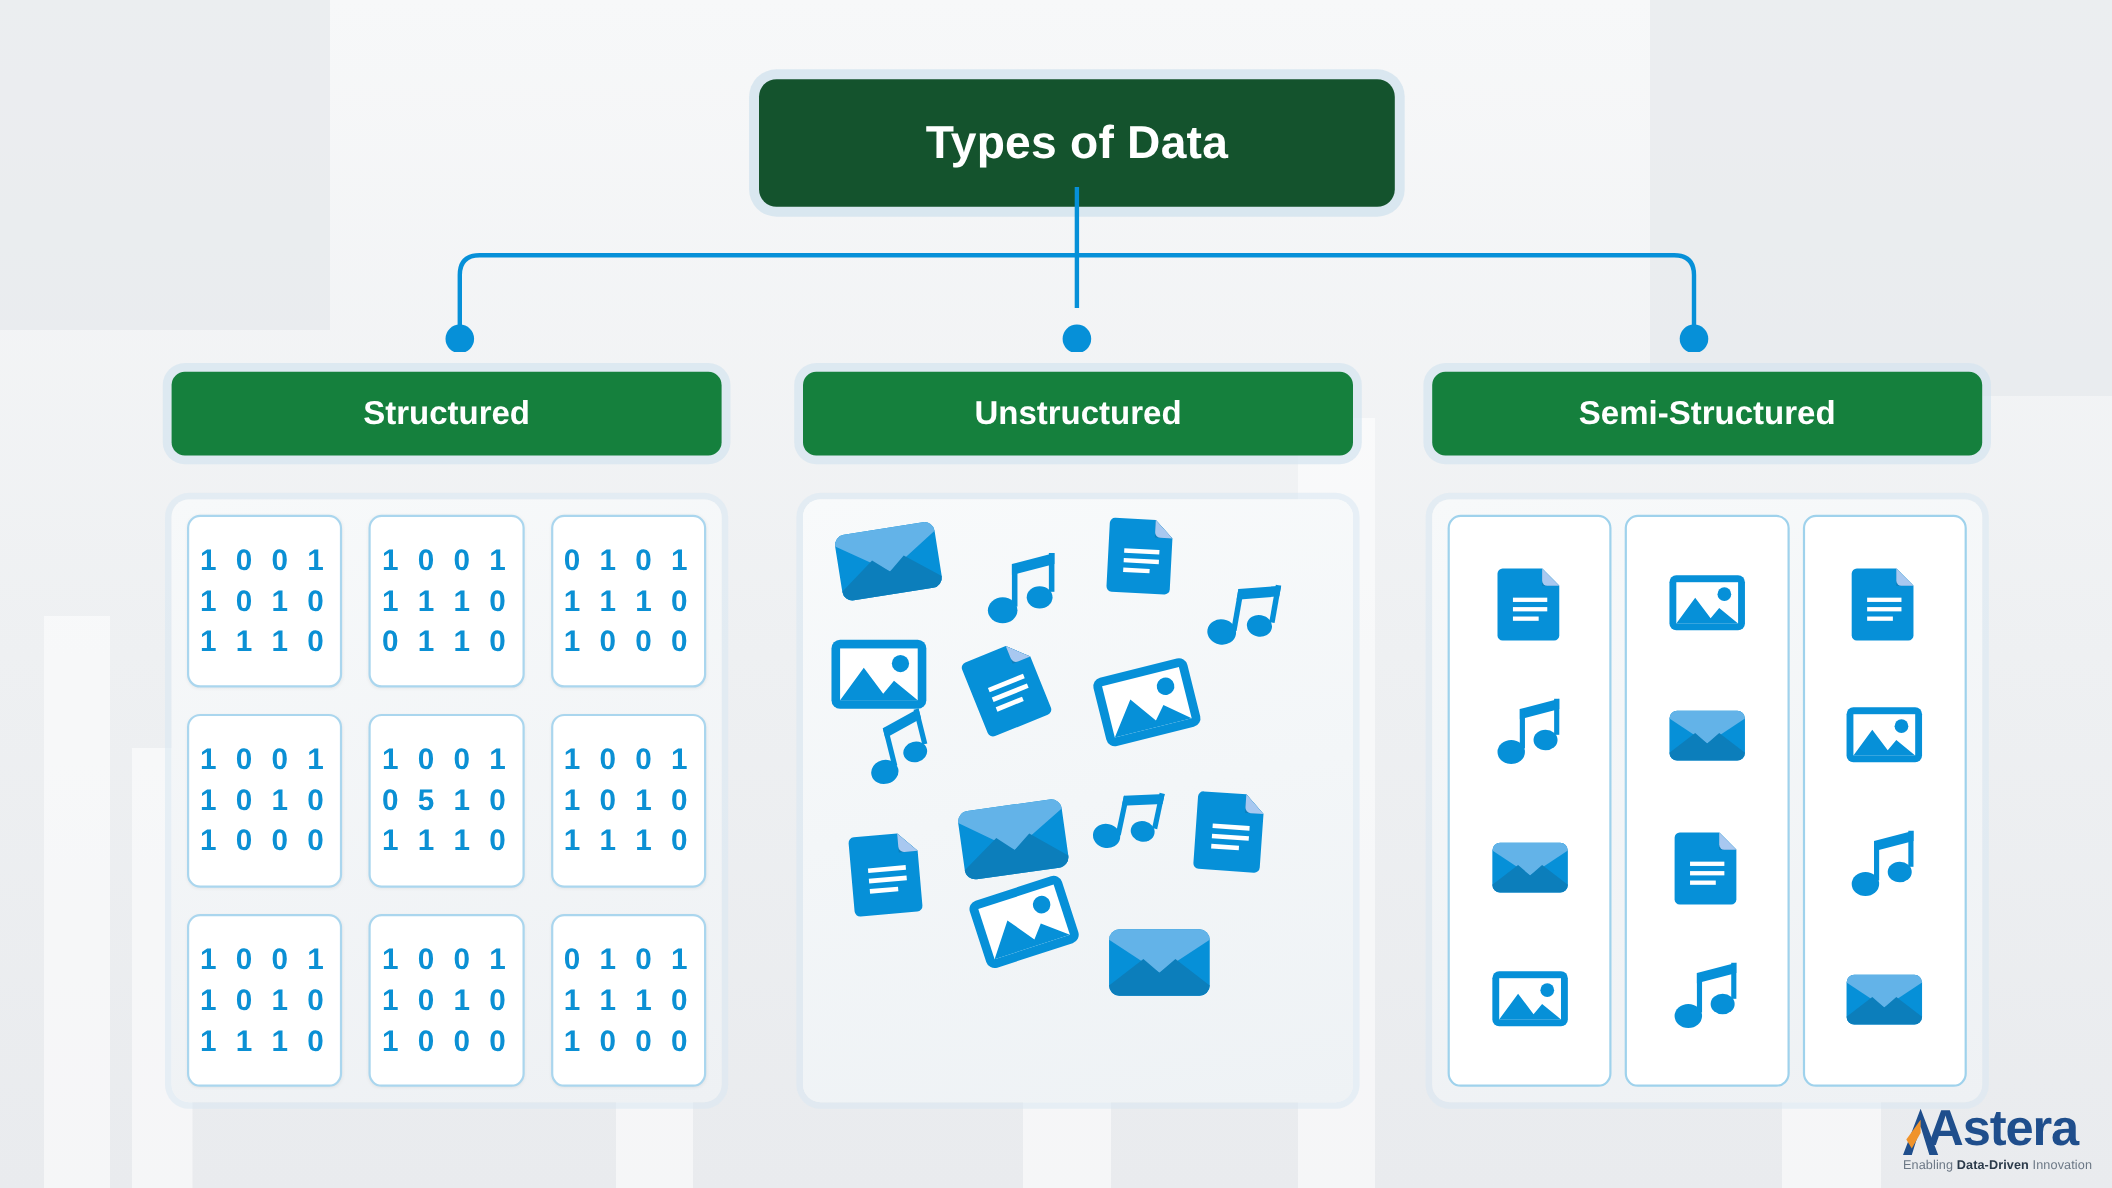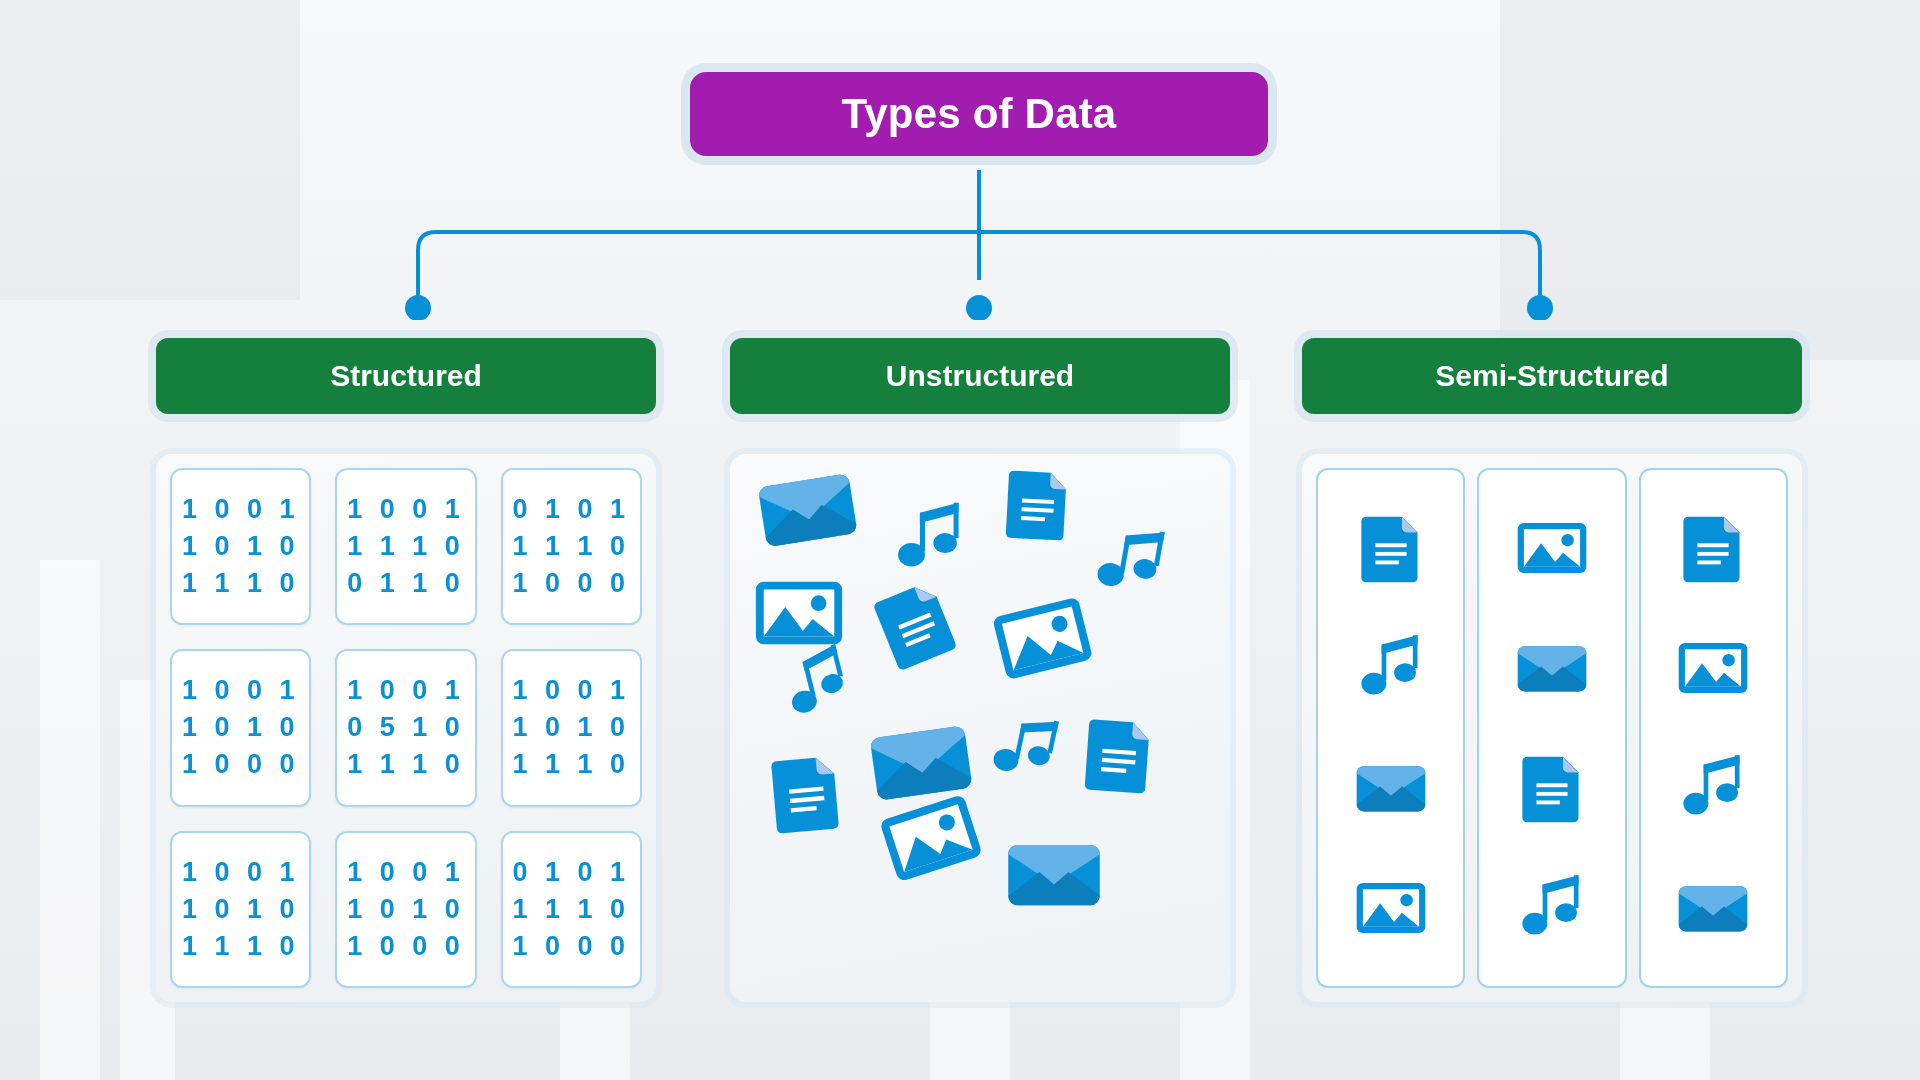--- a/index.html
+++ b/index.html
@@ -43,23 +43,23 @@
     width: 1920px;
     height: 1080px;
   }
 
   
   .root-box {
     position: absolute;
     left: 690px;
     top: 72px;
     width: 578px;
-    height: 84px;
+    height: 116px;
     border-radius: 16px;
-    background: #a21caf;
+    background: #14532d;
     box-shadow: 0 0 0 9px rgba(208,226,238,0.75);
     display: flex;
     align-items: center;
     justify-content: center;
   }
   .root-box .title {
     color: #ffffff;
     font-size: 42px;
     font-weight: bold;
     letter-spacing: 0.2px;
@@ -494,14 +494,24 @@
             <svg width="78" height="78" viewBox="0 0 100 100" class="ic">
       <rect x="6" y="22" width="88" height="58" rx="9" fill="#0690d8"></rect>
       <path d="M6 31 a9 9 0 0 1 9 -9 h70 a9 9 0 0 1 9 9 L50 60 z" fill="#63b3e8"></path>
       <path d="M6 71 L36 48 L50 60 L64 48 L94 71 a9 9 0 0 1 -9 9 h-70 a9 9 0 0 1 -9 -9 z" fill="#0c7ebb"></path>
             </svg>
           </div>
         </div>
     </div>
   </div>
 
+  <div class="logo">
+    <svg class="mark" width="34" height="46" viewBox="0 0 34 46">
+      <path d="M16 2 L32 44 L24 44 L16 18 L8 44 L0 44 Z" fill="#1f4e8c"></path>
+      <path d="M3 30 L16 12 L16 24 L8 38 Z" fill="#f0932b"></path>
+    </svg>
+    <span class="word">Astera</span>
+    <div class="tag">
+      <span>Enabling </span><b>Data-Driven</b><span> Innovation</span>
+    </div>
+  </div>
 
 </div>
 
 </body></html>

